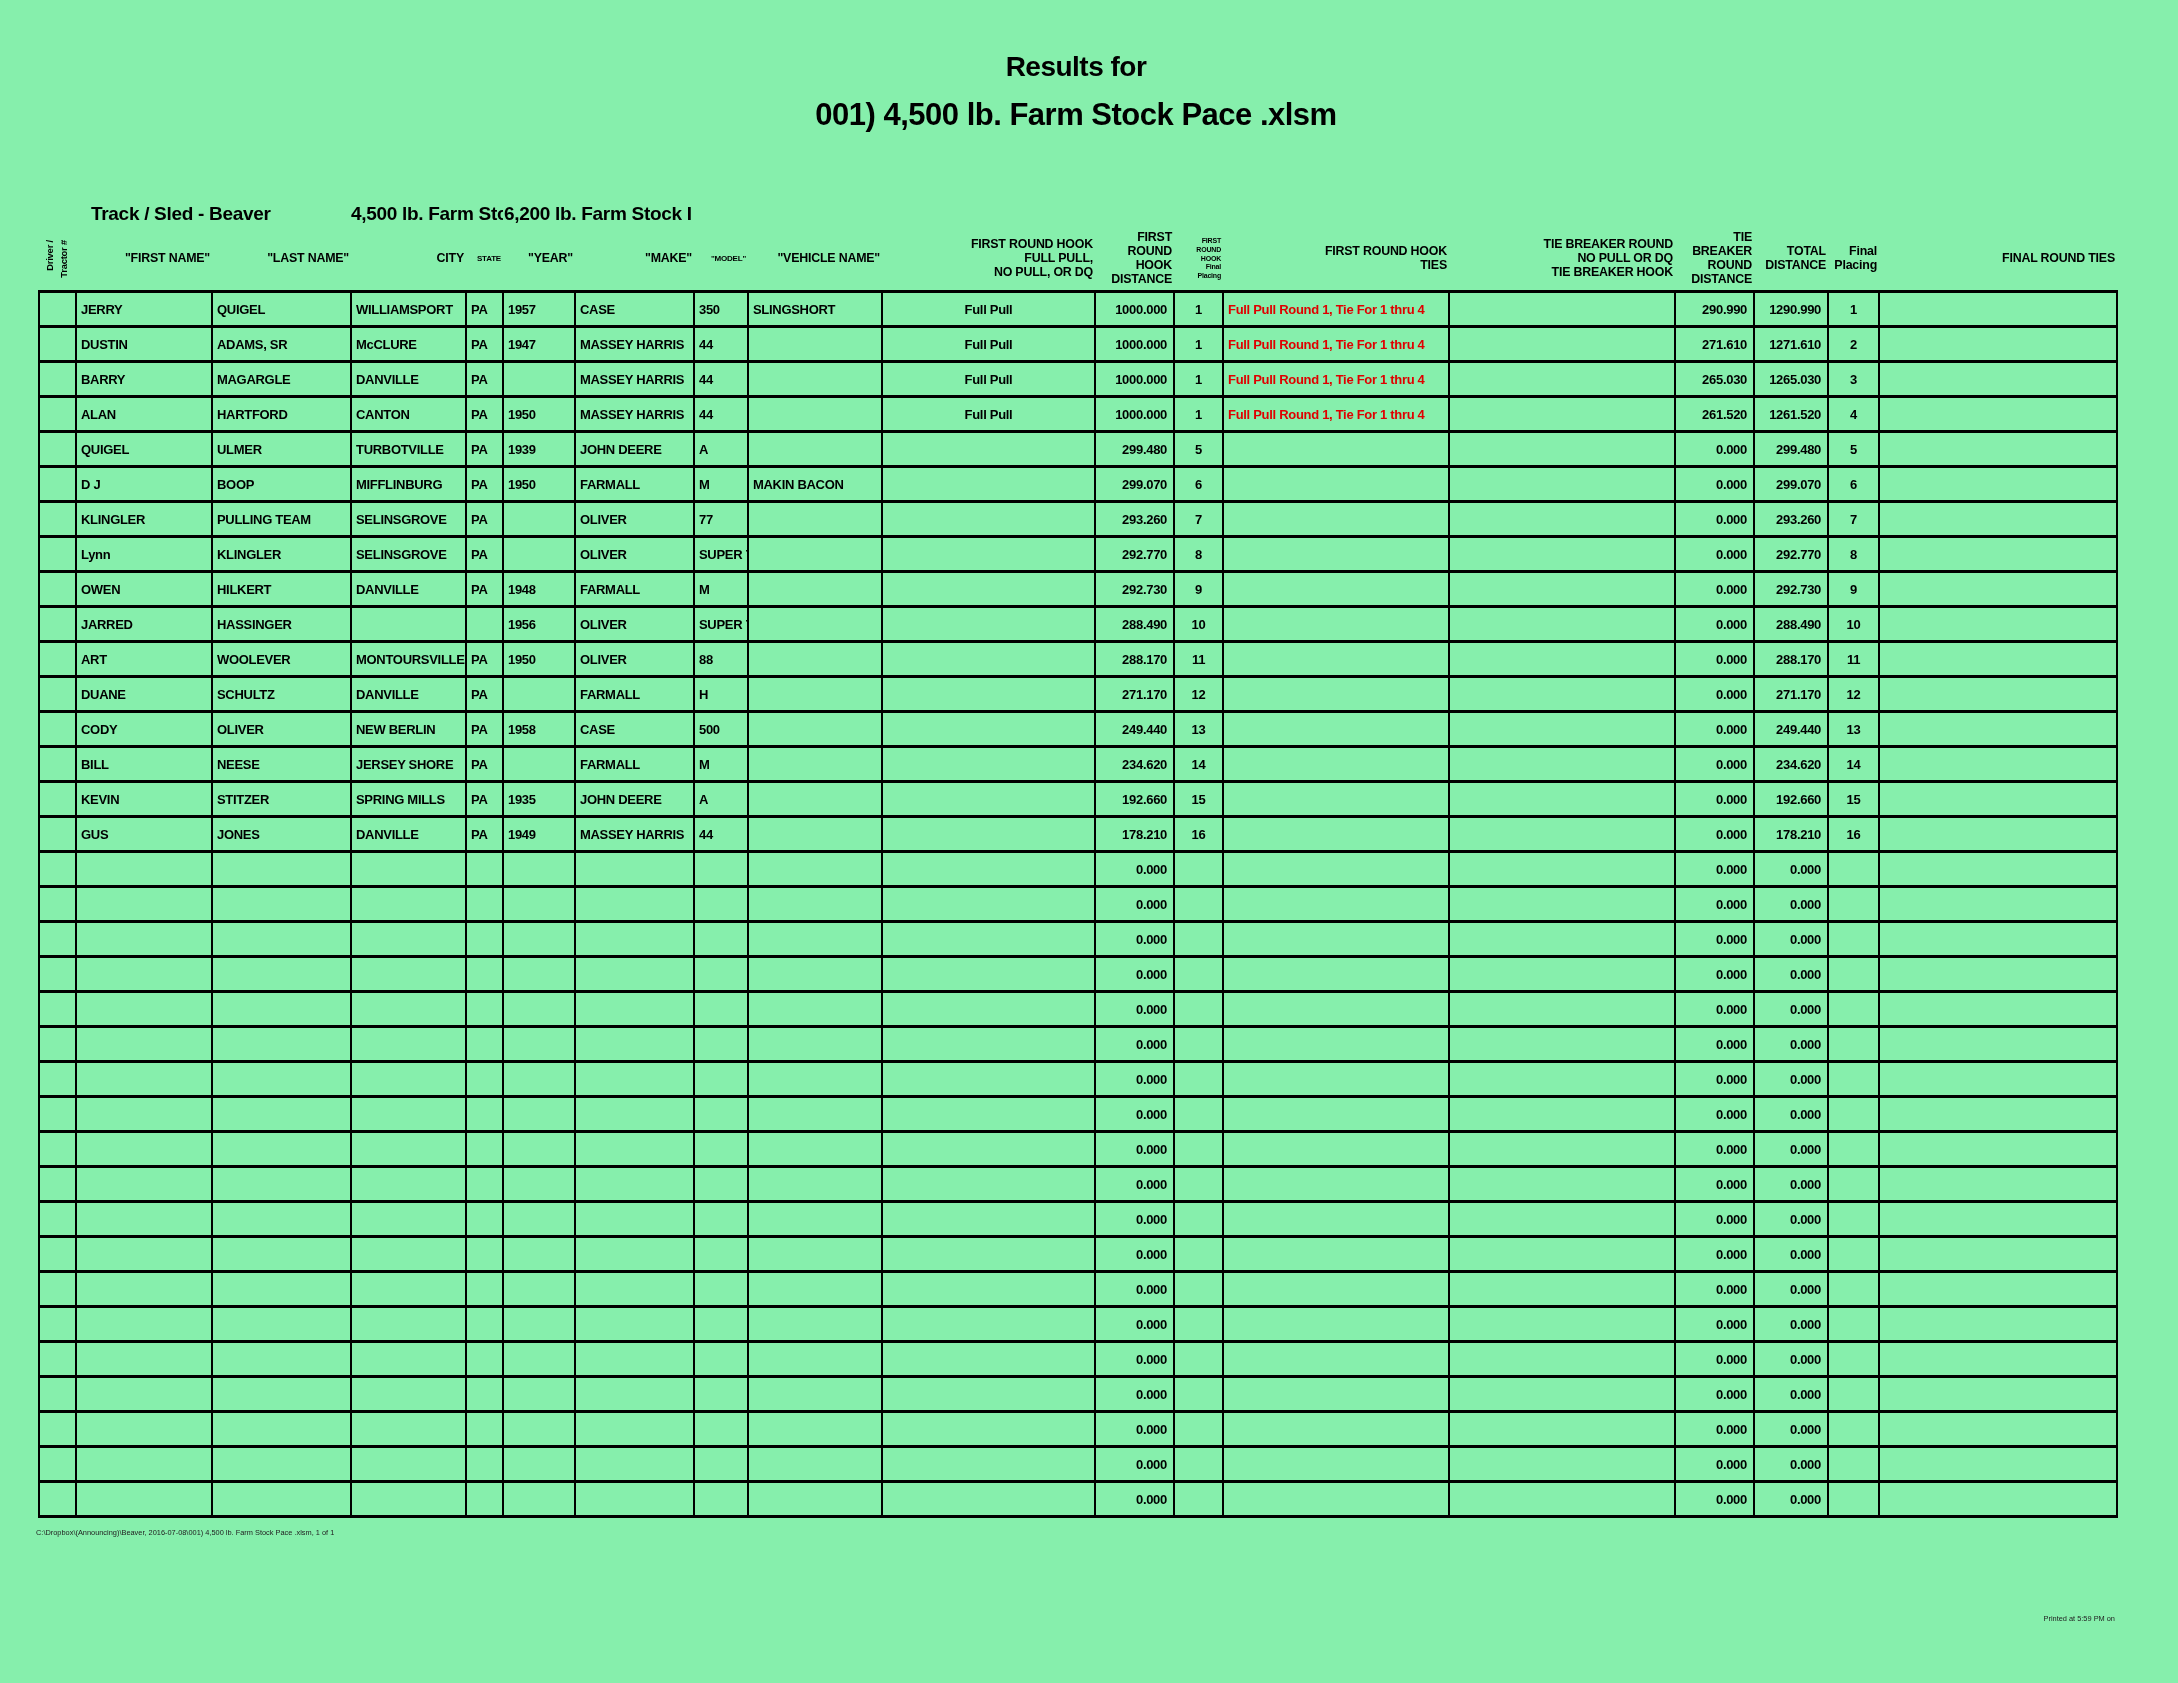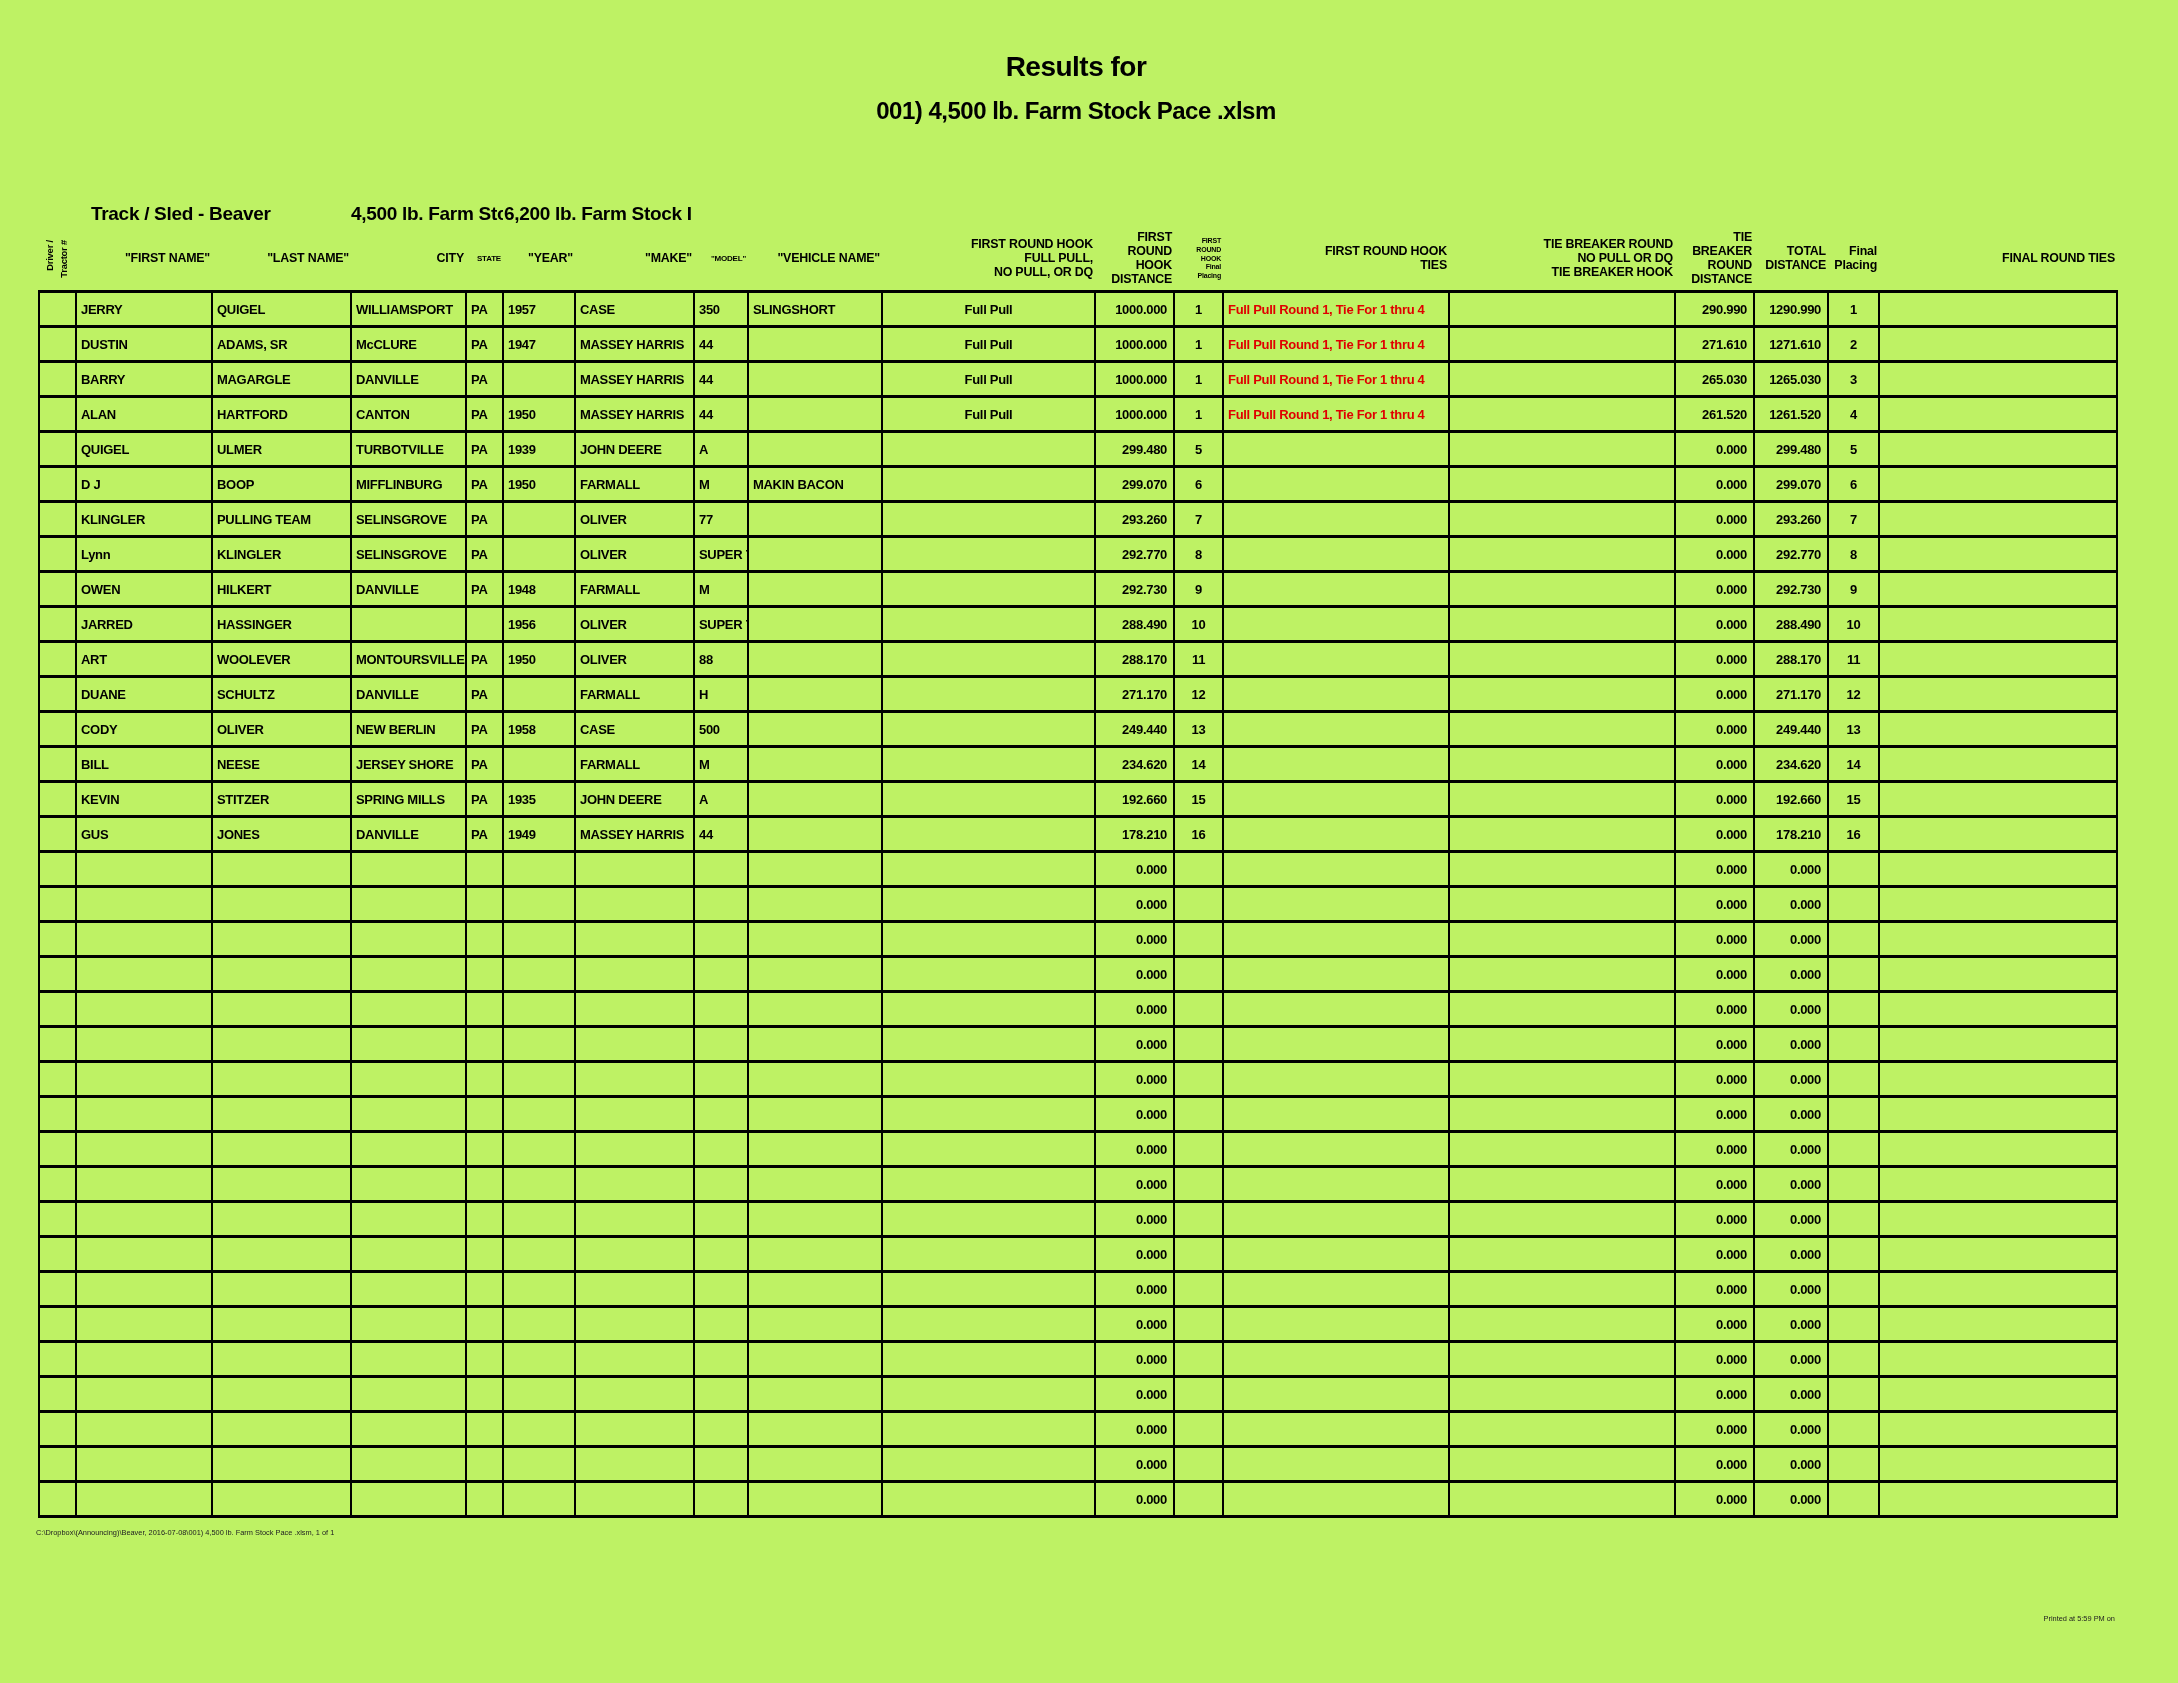--- a/index.html
+++ b/index.html
@@ -1,23 +1,23 @@
 <!DOCTYPE html>
 <html><head>
 <meta charset="utf-8">
 <style>
   * { margin:0; padding:0; box-sizing:border-box; }
   html,body { background:#ffffff; }
   .page {
-    position:relative; width:2178px; height:1683px; background:#bef264;
+    position:relative; width:2178px; height:1683px; background:#86efac;
     font-family:"Liberation Sans", sans-serif; color:#000;
   }
   .title-wrap { position:absolute; left:38px; width:2076px; top:51px; text-align:center; }
   .title-line1 { font-size:28px; font-weight:bold; letter-spacing:-0.5px; }
-  .title-line2 { font-size:24px; font-weight:bold; margin-top:14px; letter-spacing:-0.5px; }
+  .title-line2 { font-size:31px; font-weight:bold; margin-top:14px; letter-spacing:-0.5px; }
   .subhead { position:absolute; top:203px; left:0; width:2178px; height:24px; font-weight:bold; font-size:19px; letter-spacing:-0.3px; }
   .track-sled { position:absolute; left:91px; top:0; white-space:nowrap; }
   .class-trunc { position:absolute; left:351px; top:0; width:152px; overflow:hidden; white-space:nowrap; }
   .class-full  { position:absolute; left:504px; top:0; white-space:nowrap; }
 
   table.results {
     position:absolute; left:38px; top:228px; width:2076px;
     border-collapse:collapse; table-layout:fixed;
   }
   thead th {

